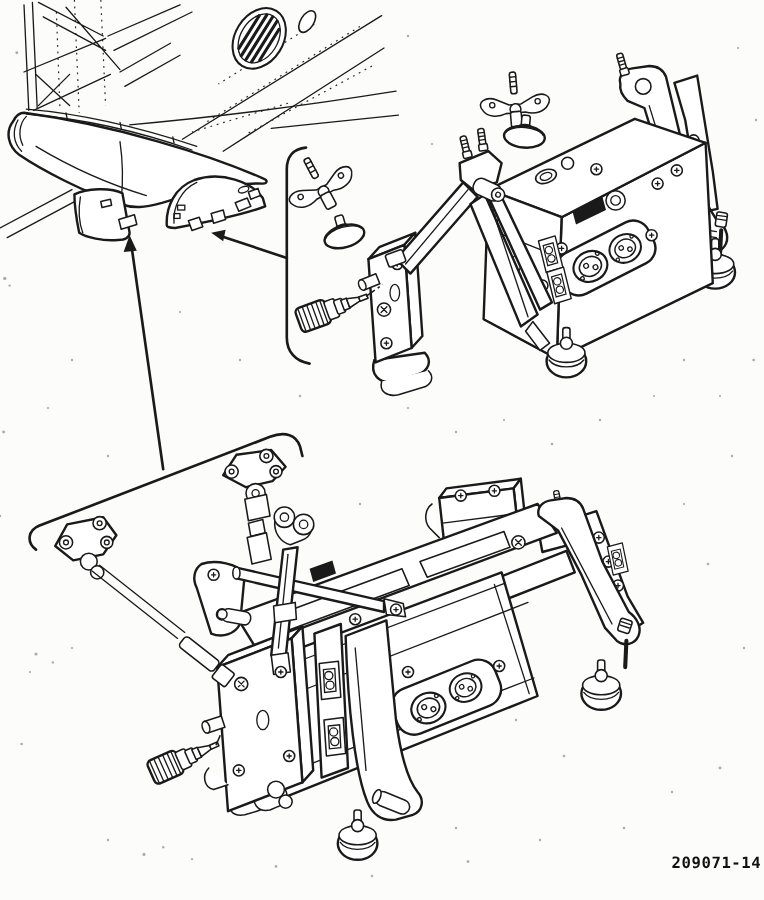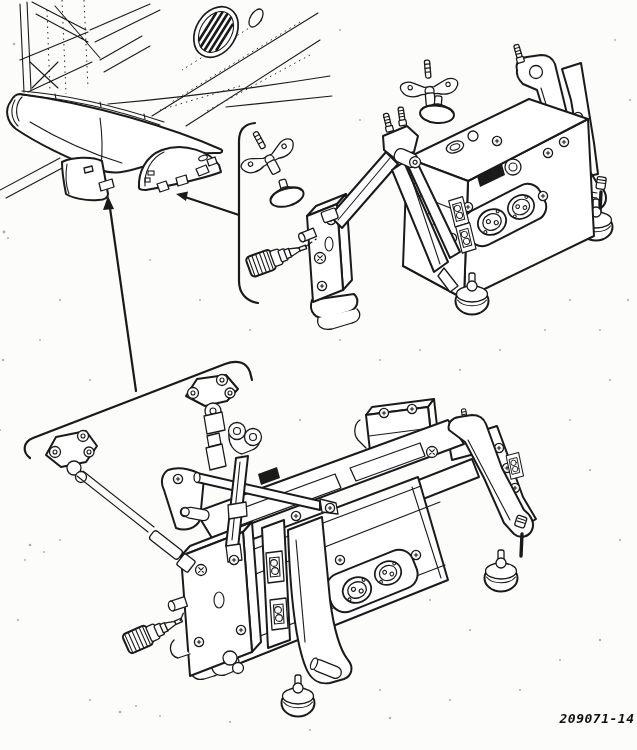--- a/index.html
+++ b/index.html
@@ -1,17 +1,17 @@
 <!DOCTYPE html>
 <html><head>
 <meta charset="utf-8">
 <style>
   html,body{margin:0;padding:0;background:#e8e8e8;}
   .page{width:637px;height:750px;background:#fcfcfb;position:relative;overflow:hidden;
-        font-family:"DejaVu Sans Mono","Liberation Mono",monospace;font-style:italic;}
+        font-family:"DejaVu Sans Mono","Liberation Mono",monospace;}
   svg{display:block;}
   .w  {fill:#ffffff;stroke:#1a1a1a;stroke-width:2;stroke-linejoin:round;stroke-linecap:round;}
   .w1 {fill:#ffffff;stroke:#1a1a1a;stroke-width:1.3;stroke-linejoin:round;stroke-linecap:round;}
   .thin{fill:none;stroke:#1a1a1a;stroke-width:1.1;stroke-linecap:round;}
   .med {fill:none;stroke:#1a1a1a;stroke-width:2;stroke-linecap:round;}
   .ink {fill:#1a1a1a;stroke:none;}
   .dash{fill:none;stroke:#1a1a1a;stroke-width:1.3;stroke-dasharray:9 3 2 3;}
   .dot {fill:none;stroke:#2a2a2a;stroke-width:1;stroke-dasharray:1.5 4;}
   .spk {fill:#6a6a66;}
   .figno{font-family:"DejaVu Sans Mono","Liberation Mono",monospace;font-size:13px;

